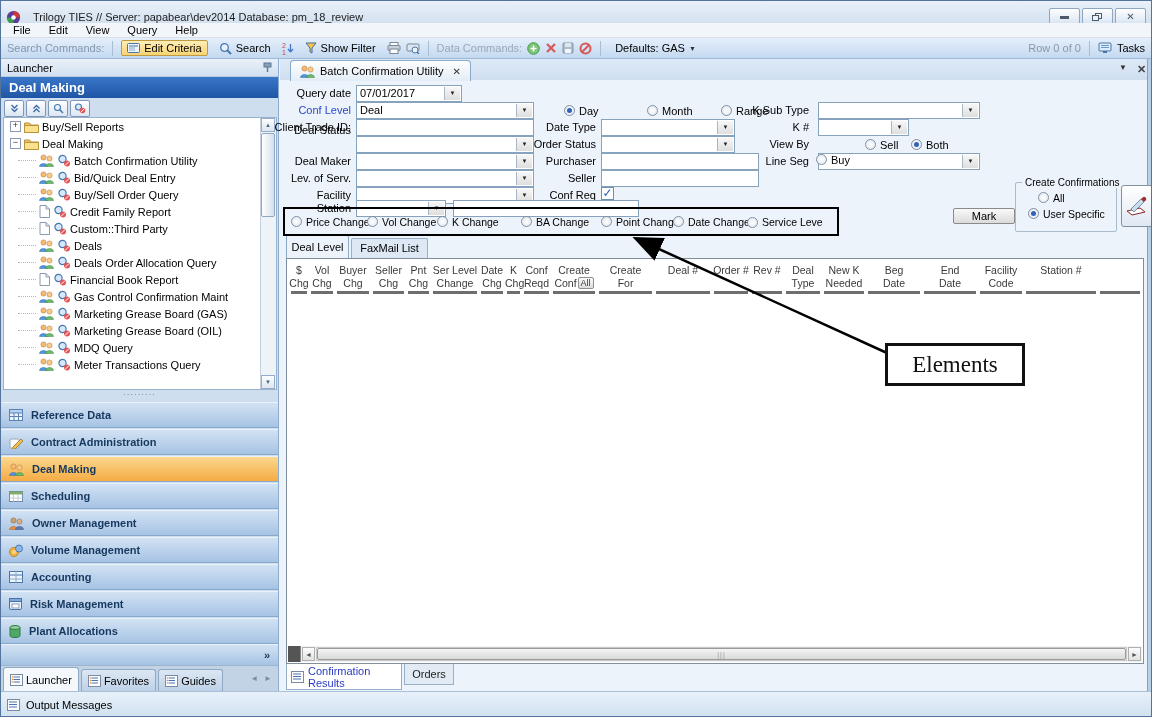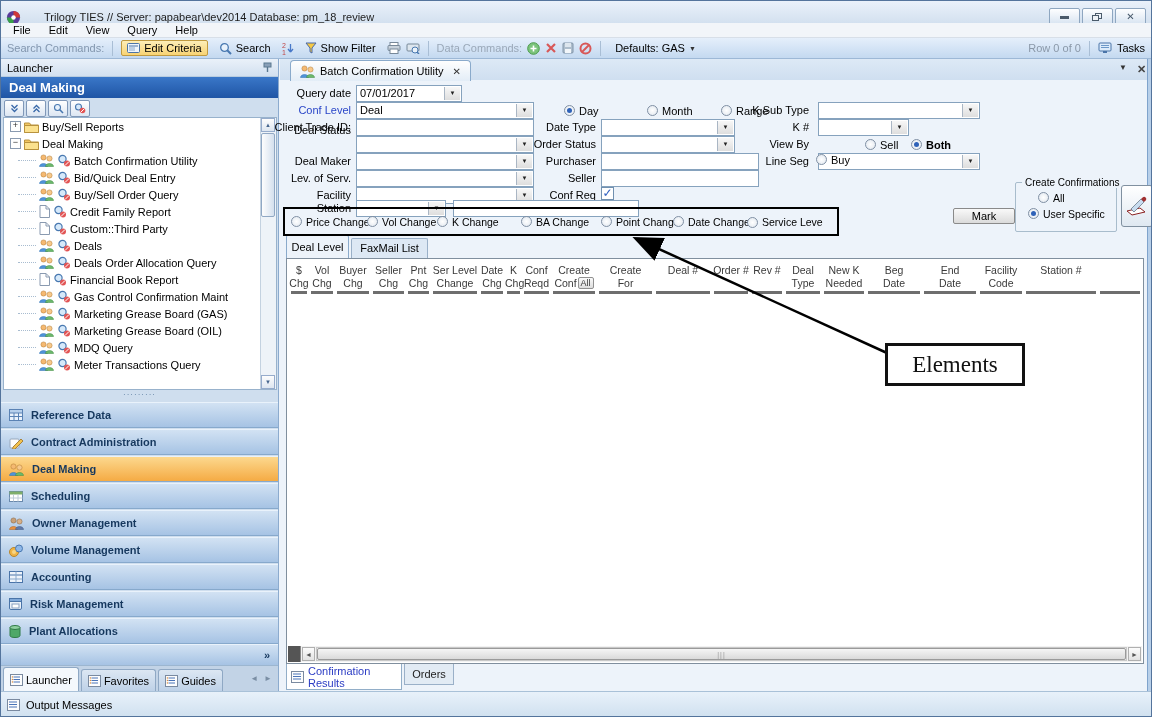--- a/index.html
+++ b/index.html
@@ -2,21 +2,21 @@
 <html><head>
 <meta charset="utf-8">
 <style>
   html,body{margin:0;padding:0;background:#888;}
   #app{position:relative;width:1152px;height:717px;overflow:hidden;
        font-family:"Liberation Sans",sans-serif;font-size:11px;color:#000;
        background:#edf3fa;border:1px solid #54749c;box-sizing:border-box;}
   .abs{position:absolute;}
   
   #titlebar{left:0;top:0;width:100%;height:22px;background:linear-gradient(#eaf1fa,#c9d9ea);
-    border-bottom:1px solid #b2c5da;display:flex;align-items:center;padding:16px 5px;box-sizing:border-box;gap:23px;}
+    border-bottom:1px solid #b2c5da;display:flex;align-items:center;padding:16px 5px;box-sizing:border-box;gap:12px;}
   #title-text{color:#1c1c1c;}
   .winbtn{width:29px;height:16px;border:1px solid #8ea6c0;border-radius:2px;margin-left:2px;
     background:linear-gradient(#fdfeff,#d5e2f0);display:flex;align-items:center;justify-content:center;
     color:#47586a;font-size:10px;line-height:10px;}
   .winbtn .minbar{width:9px;height:3px;background:#4a5a6a;}
   #win-controls{margin-left:auto;display:flex;}
   
   #menubar{left:0;top:22px;width:100%;height:15px;background:#f2f5f9;border-bottom:1px solid #d8dfe8;
     display:flex;align-items:center;padding-left:3px;box-sizing:border-box;}
   .menu-item{padding:0 9px;height:15px;line-height:15px;}
@@ -835,21 +835,21 @@
     </div>
   <div id="viewby-group">
       <span class="radio-item" style="left: 815px; top: 152px;">
         <span class="radio"></span>
         <span>Buy</span>
       </span>
       <span class="radio-item" style="left: 864px; top: 137px;">
         <span class="radio"></span>
         <span>Sell</span>
       </span>
-      <span class="radio-item" style="left: 910px; top: 137px; font-weight: bold;">
+      <span class="radio-item" style="left: 910px; top: 137px;">
         <span class="radio sel"></span>
         <span>Both</span>
       </span>
     </div>
 
   <div class="abs" id="change-box">
       <span class="radio-item" style="left: 6px; top: 6px;">
         <span class="radio"></span>
         <span>Price Change</span>
       </span>

